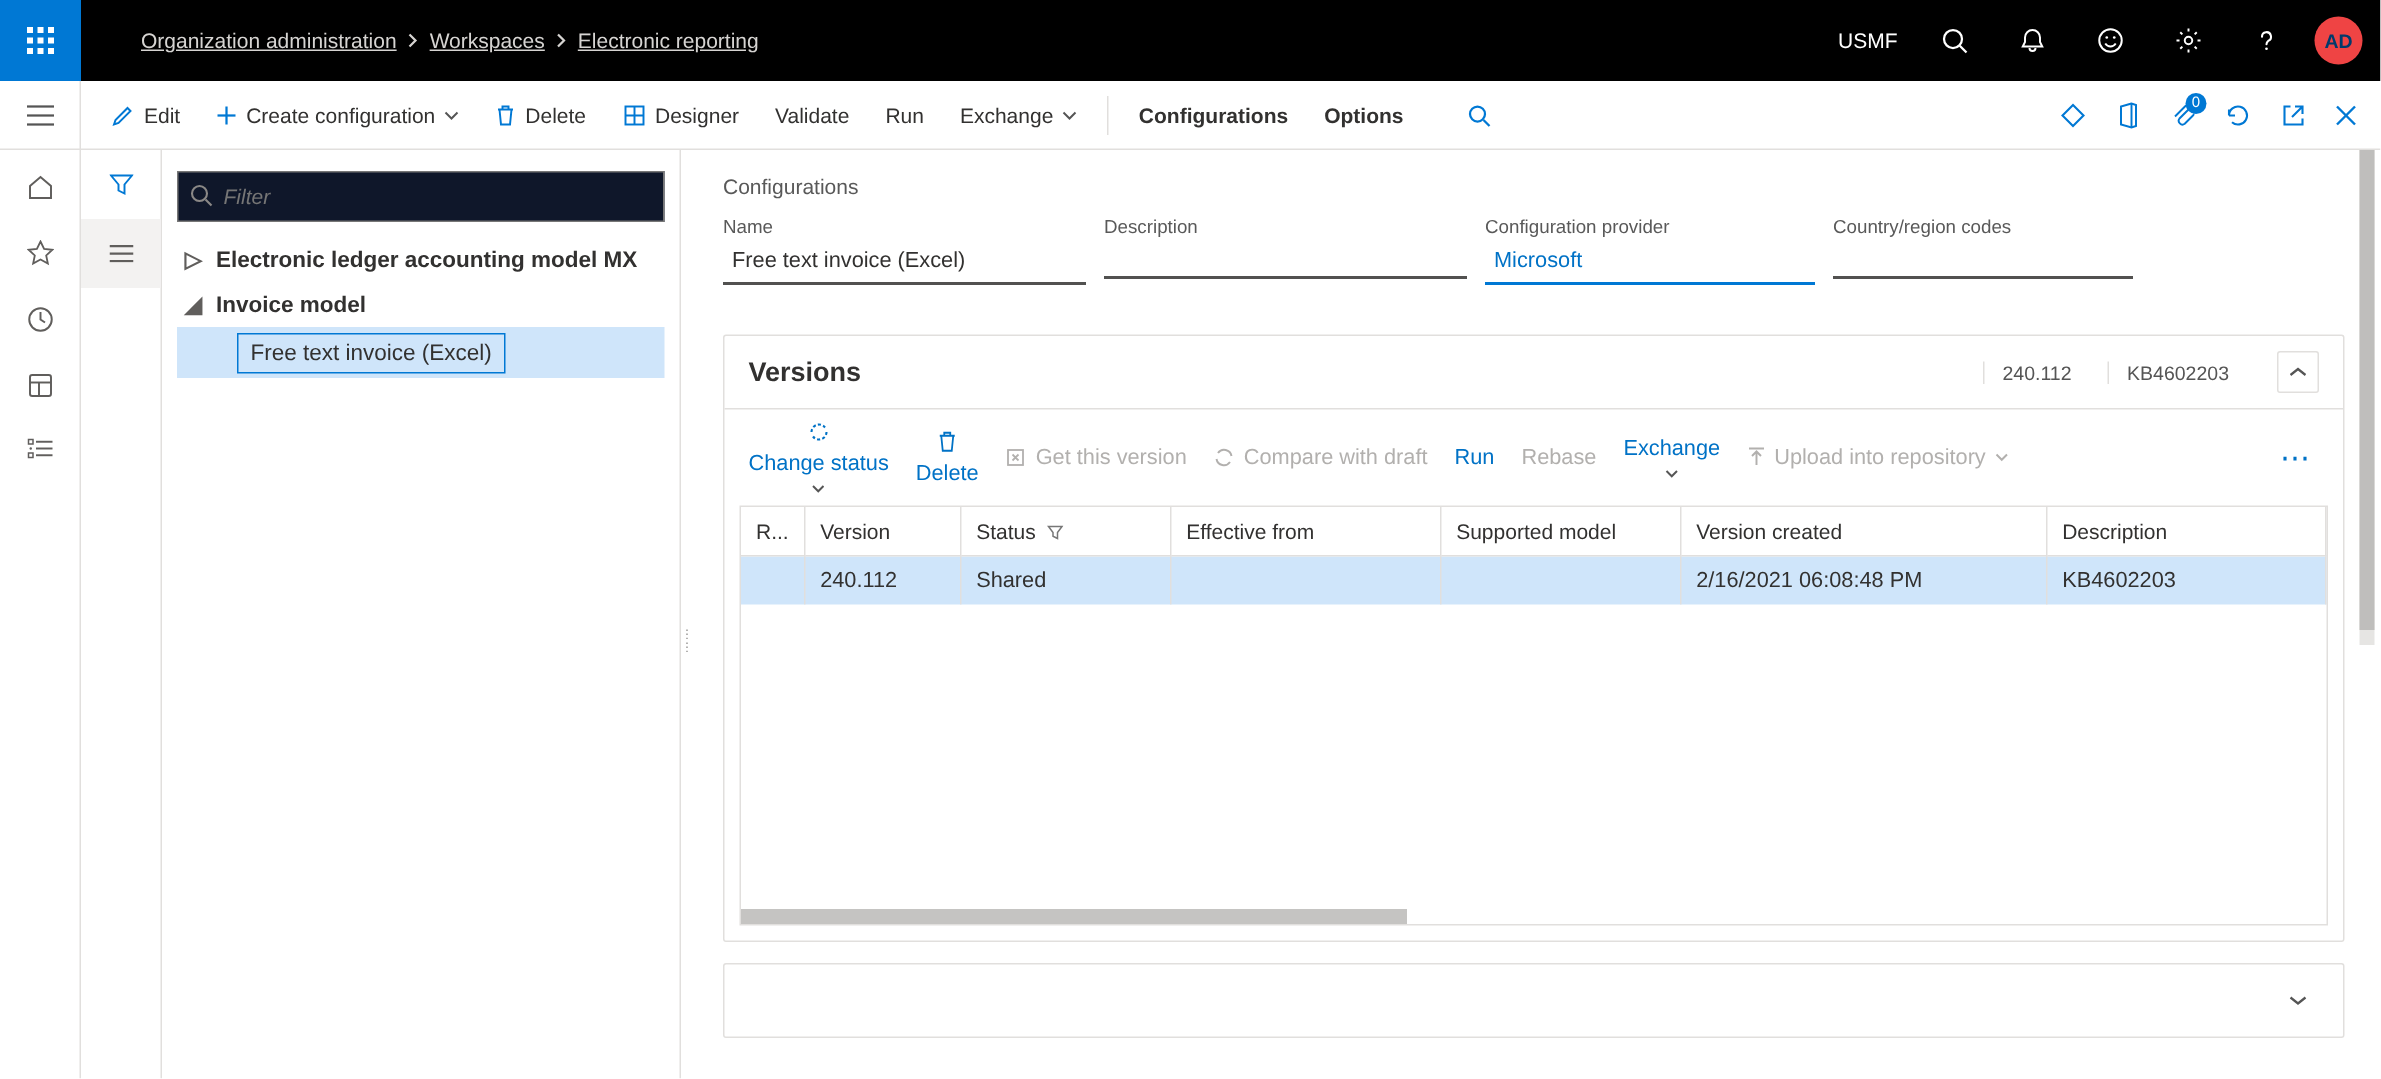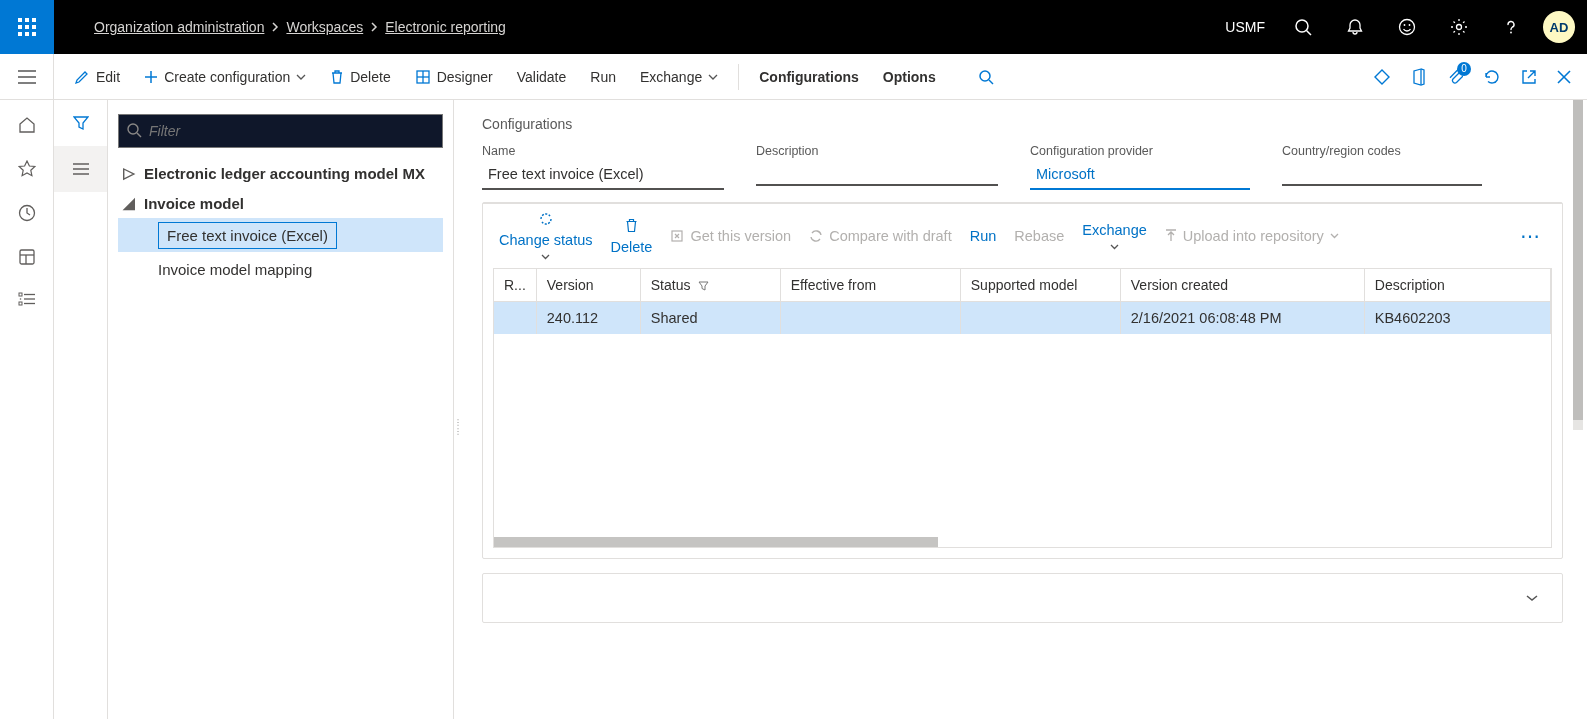--- a/index.html
+++ b/index.html
@@ -68,21 +68,21 @@
     height: 54px;
     display: flex;
     align-items: center;
     justify-content: center;
     color: #fff;
   }
   .avatar {
     width: 32px;
     height: 32px;
     border-radius: 50%;
-    background: #fef9c3;
+    background: #ef4444;
     color: #003a6c;
     display: flex;
     align-items: center;
     justify-content: center;
     font-size: 13px;
     font-weight: 600;
     margin: 0 12px 0 6px;
   }
   
   .cmdbar {
@@ -249,22 +249,22 @@
     position: relative;
     overflow: hidden;
   }
   .page-label {
     font-size: 14px;
     color: var(--grey-text);
     margin-bottom: 12px;
   }
   .fields-row {
     display: flex;
-    gap: 32px;
-    margin-bottom: 12px;
+    gap: 12px;
+    margin-bottom: 33px;
   }
   .field {
     display: flex;
     flex-direction: column;
     gap: 4px;
     min-width: 200px;
   }
   .field label {
     font-size: 12.5px;
     color: var(--grey-text);
@@ -596,23 +596,20 @@
     <div class="tree-row bold">
       <span class="tree-caret">▷</span>
       <span>Electronic ledger accounting model MX</span>
     </div>
     <div class="tree-row bold">
       <span class="tree-caret">◢</span>
       <span>Invoice model</span>
     </div>
     <div class="tree-child sel">
       <span class="seltext">Free text invoice (Excel)</span>
-    </div>
-    <div class="tree-child">
-      <span>Invoice model mapping</span>
     </div>
     <div class="splitter-handle">⋮<br>⋮</div>
   </div>
 
   <div class="content">
     <div class="page-label">Configurations</div>
 
     <div class="fields-row">
       <div class="field" style="width:242px;">
         <label>Name</label>
@@ -626,20 +623,31 @@
         <label>Configuration provider</label>
         <div class="val">Microsoft</div>
       </div>
       <div class="field" style="width:170px;">
         <label>Country/region codes</label>
         <div class="val"></div>
       </div>
     </div>
 
     <div class="panel">
+      <div class="panel-hdr">
+        <span class="panel-title">Versions</span>
+        <span class="spacer"></span>
+        <span class="hdr-tag">240.112</span>
+        <span class="hdr-tag">KB4602203</span>
+        <span class="chev-btn">
+          <svg width="12" height="8" viewBox="0 0 12 8">
+              <path d="M1 6l5-4 5 4" stroke="#555" fill="none" stroke-width="1.5"></path>
+            </svg>
+        </span>
+      </div>
 
       <div class="version-toolbar">
         <span class="tb-item tb-blue">
           <svg width="14" height="14" viewBox="0 0 14 14">
               <path d="M2 7a5 5 0 0 1 9-3M12 7a5 5 0 0 1-9 3" stroke="currentColor" fill="none" stroke-width="1.4" stroke-dasharray="2 1.5"></path>
             </svg>
           <span>Change status</span>
           <svg width="9" height="6" viewBox="0 0 9 6">
               <path d="M1 1l3.5 3.5L8 1" stroke="#555" fill="none" stroke-width="1.3"></path>
             </svg>

